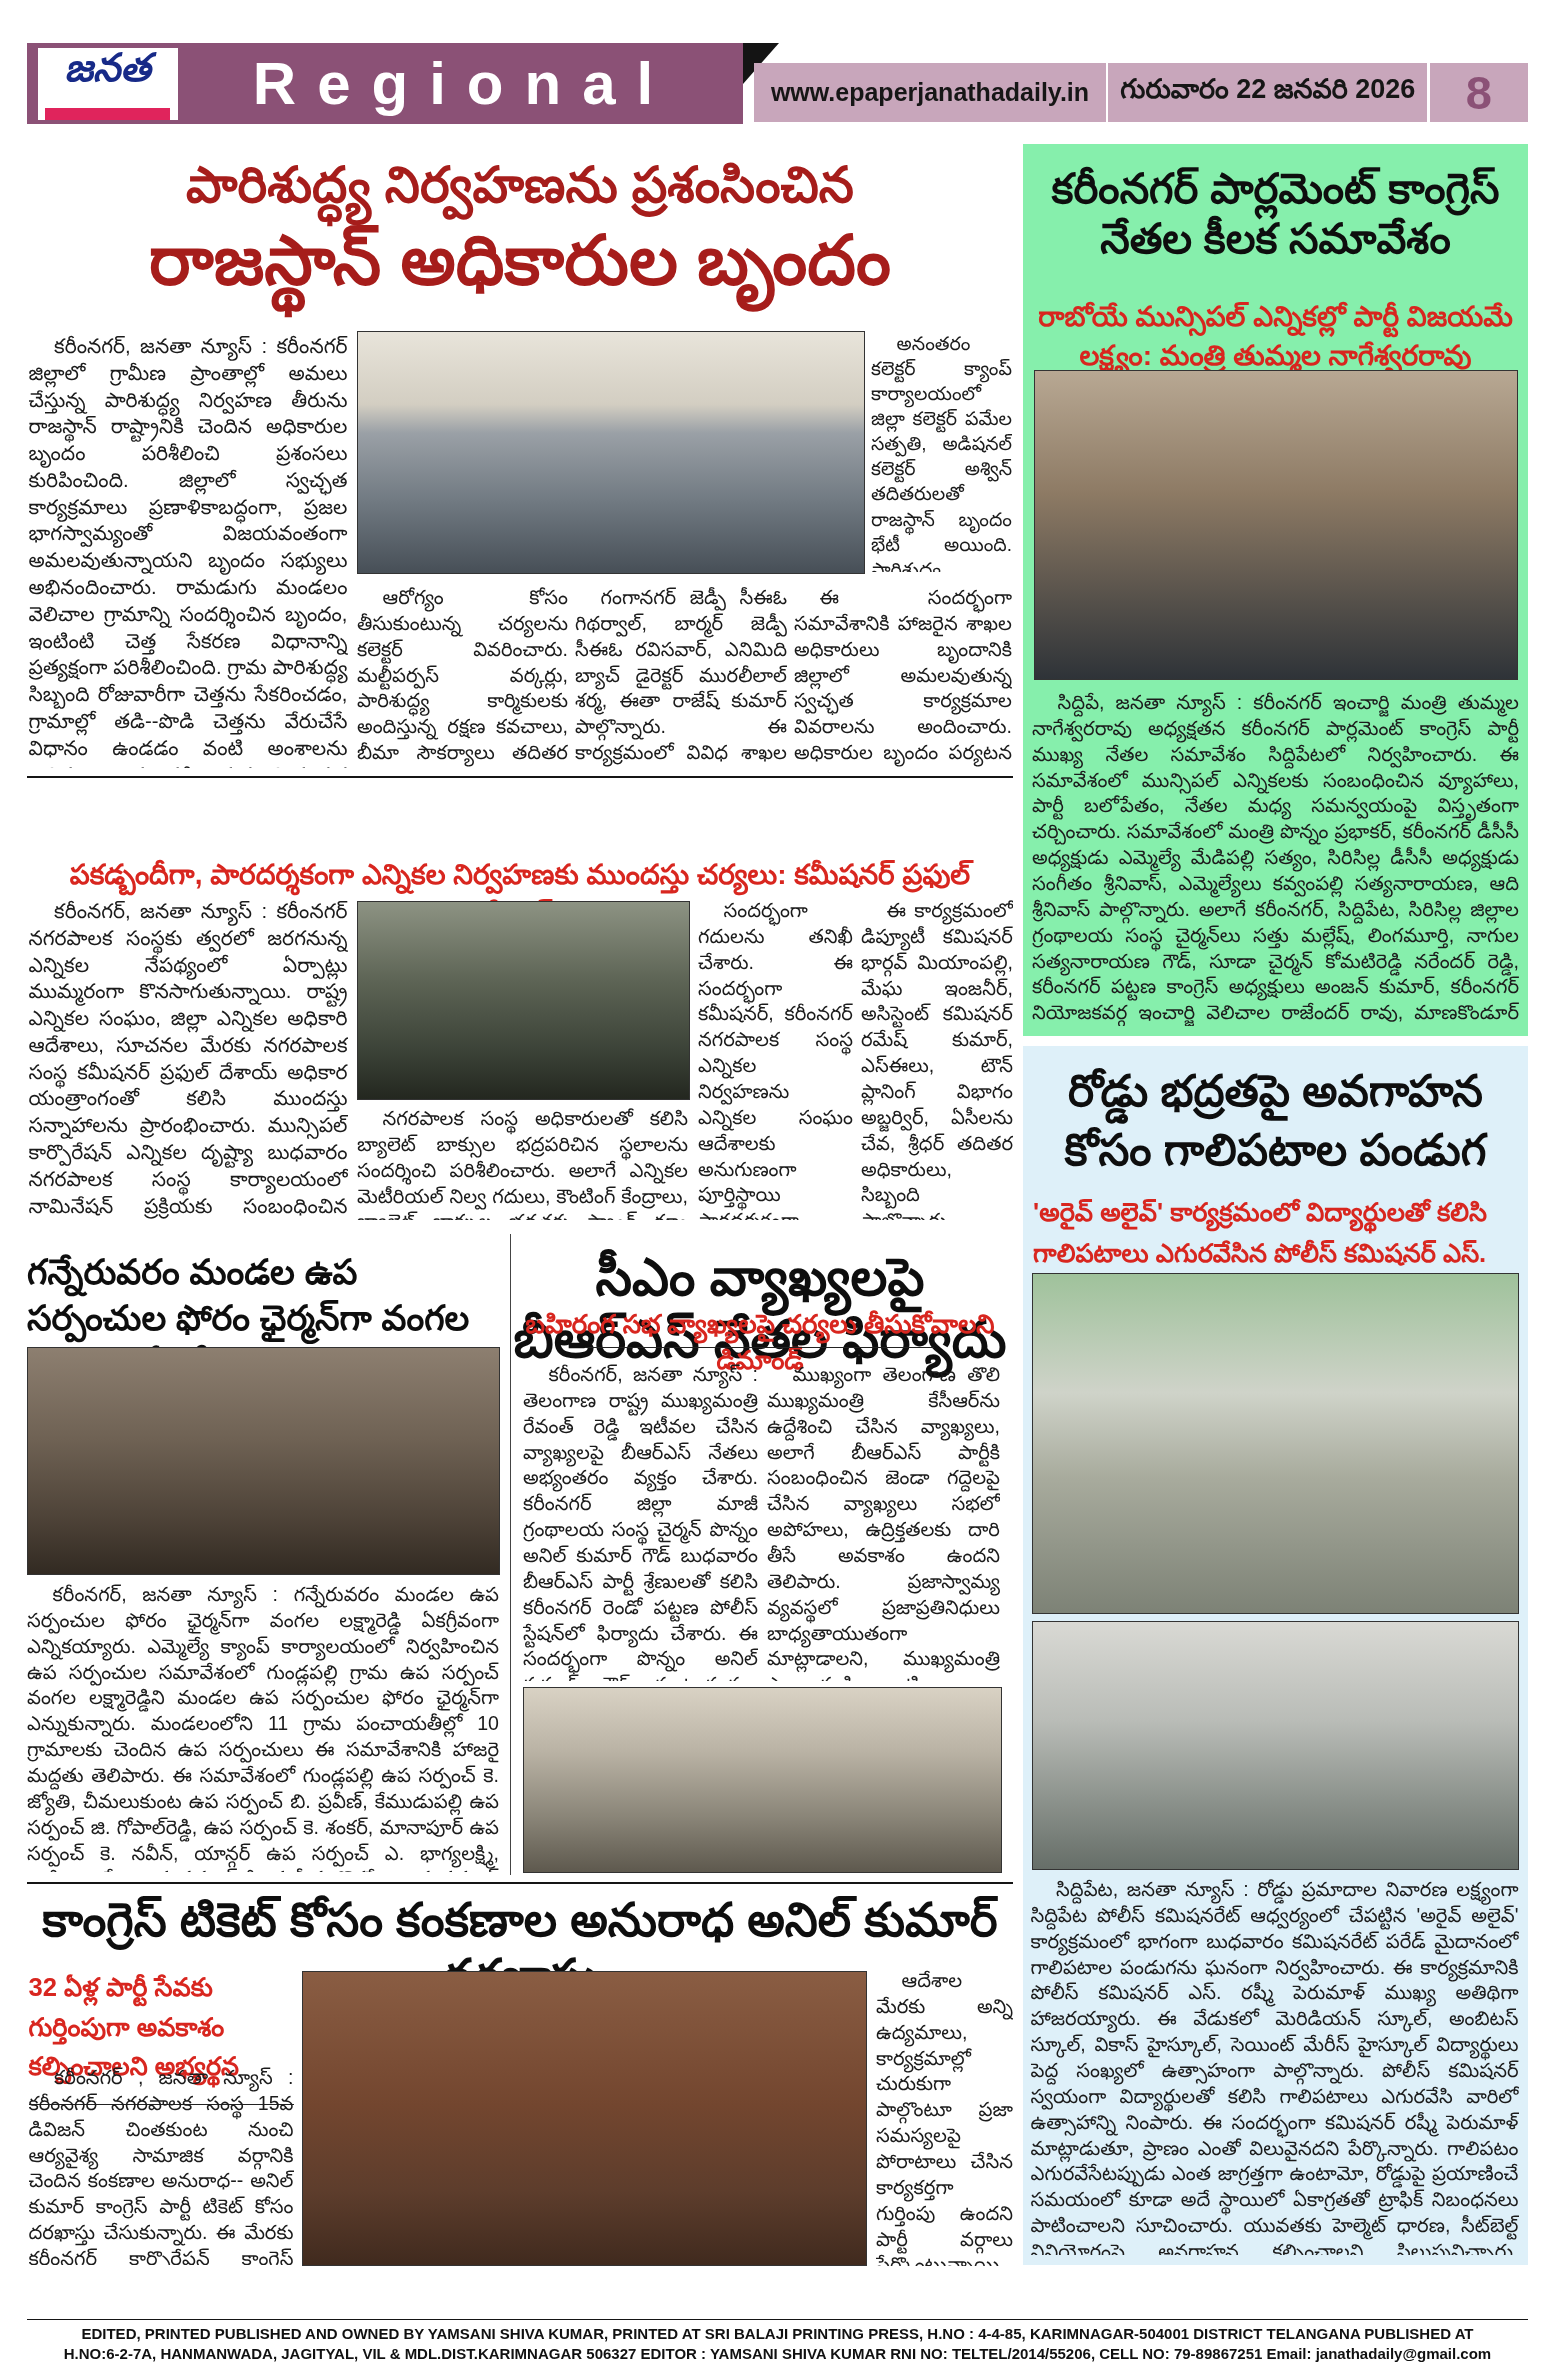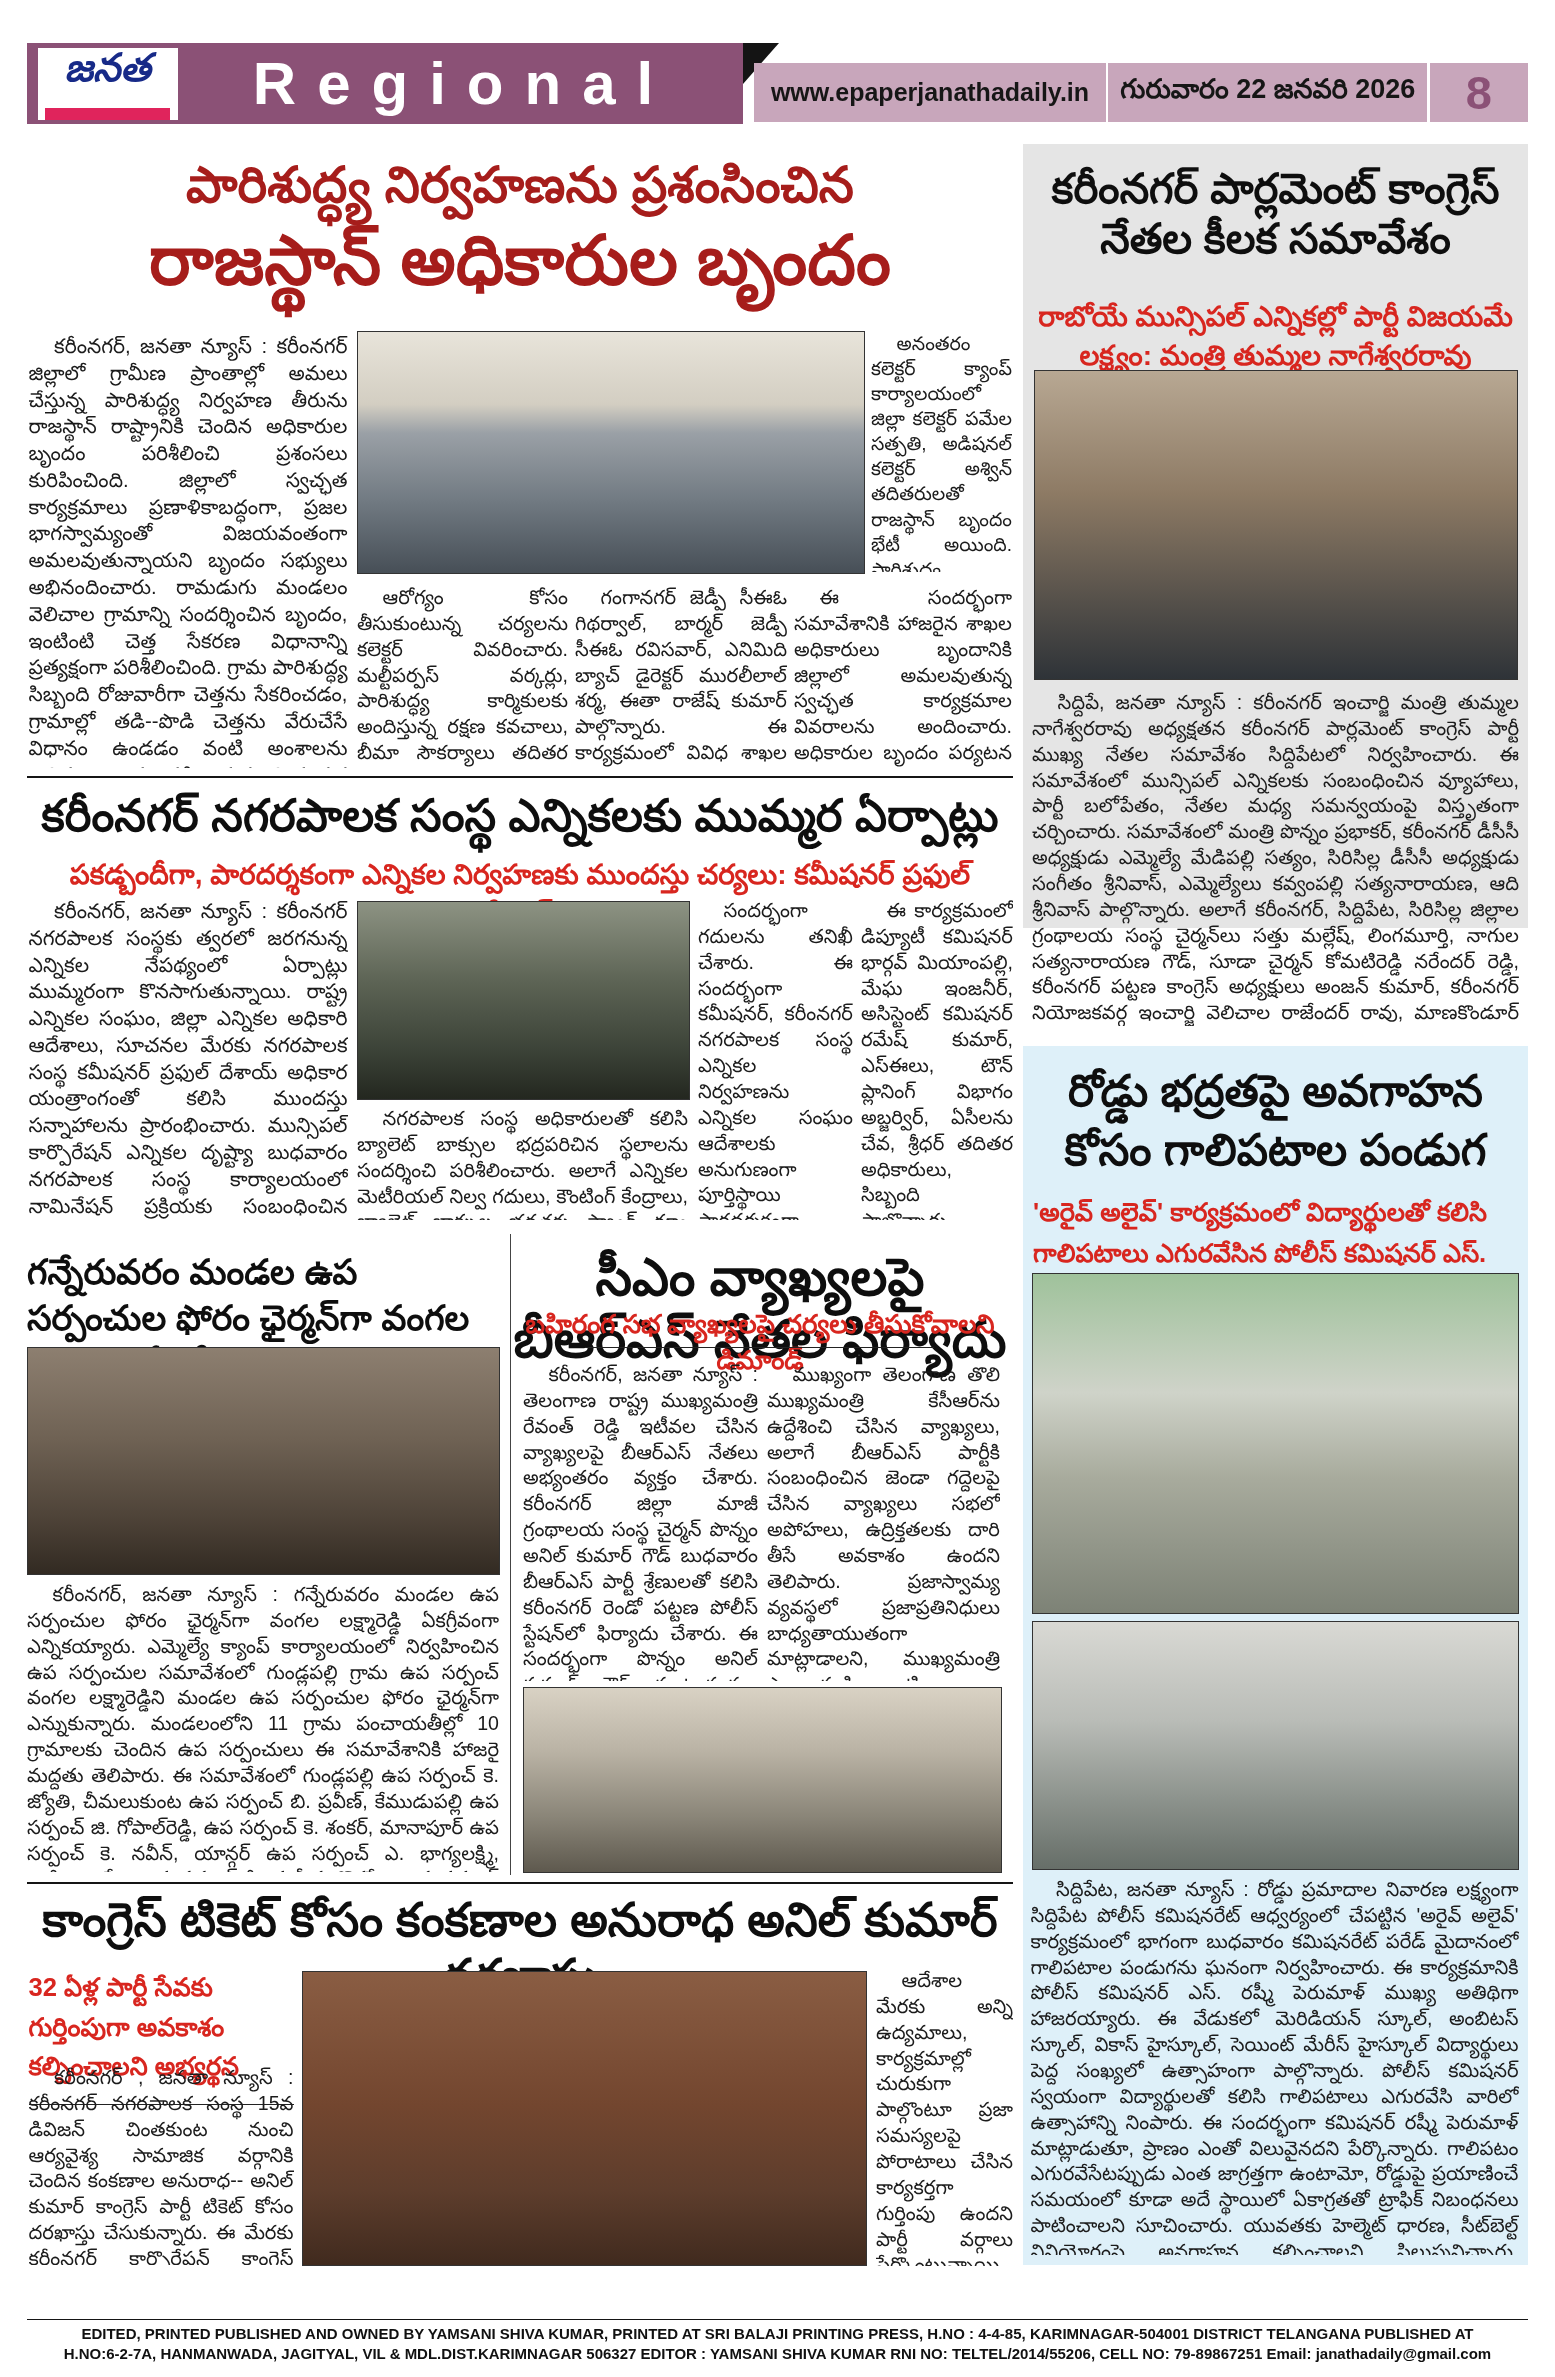--- a/index.html
+++ b/index.html
@@ -70,21 +70,21 @@
   
   #s5{left:27px;top:1882px;width:986px;height:385px;border-top:2.3px solid #151515;}
   .s5-h{position:absolute;top:7.5px;width:100%;font-size:47px;}
   .s5-sub{left:1.5px;top:84px;width:265px;position:absolute;font-size:25.6px;font-weight:bold;color:#D8261F;
           line-height:1.55;text-align:left;border-bottom:1.5px solid #222;padding-bottom:17px;}
   .s5-body{left:1.5px;top:181px;width:265px;height:200px;font-size:19.6px;}
   .s5-photo{left:275px;top:87px;width:563px;height:293px;
      background:linear-gradient(180deg,#8a5d43 0%,#73462f 45%,#5d3d2c 75%,#402a1e 100%);}
   .s5-colR{left:849px;top:84px;width:137px;height:298px;font-size:19.6px;}
   
-  #sa{left:1023px;top:144px;width:505px;height:784px;background:#e5e5e5;}
+  #sa{left:1023px;top:144px;width:505px;height:892px;background:#86efac;}
   .sa-h{position:absolute;top:19.6px;left:3%;width:94%;font-size:42px;}
   .sa-sub{position:absolute;top:153px;left:2%;width:96%;font-size:28px;}
   .sa-photo{left:10.5px;top:226px;width:482px;height:308px;
      background:linear-gradient(180deg,#b8a893 0%,#8d7a64 40%,#55504a 75%,#2e3338 100%);}
   .sa-body{left:9px;top:546px;width:487px;height:336px;font-size:19.6px;}
   #sb{left:1023px;top:1046px;width:505px;height:1219px;background:#DEF0F9;}
   .sb-h{position:absolute;top:15px;left:2%;width:96%;font-size:44px;text-align:center;line-height:1.35;
         color:#0e0e0e;font-weight:bold;}
   .sb-sub{position:absolute;top:146px;left:2%;width:96%;font-size:25.6px;font-weight:bold;color:#D8261F;
         text-align:left;line-height:1.6;}
@@ -124,21 +124,20 @@
     <div class="s1-h2 headline-red">రాజస్థాన్ అధికారుల బృందం</div>
     <div class="col s1-colL">కరీంనగర్, జనతా న్యూస్ : కరీంనగర్ జిల్లాలో గ్రామీణ ప్రాంతాల్లో అమలు చేస్తున్న పారిశుద్ధ్య నిర్వహణ తీరును రాజస్థాన్ రాష్ట్రానికి చెందిన అధికారుల బృందం పరిశీలించి ప్రశంసలు కురిపించింది. జిల్లాలో స్వచ్ఛత కార్యక్రమాలు ప్రణాళికాబద్ధంగా, ప్రజల భాగస్వామ్యంతో విజయవంతంగా అమలవుతున్నాయని బృందం సభ్యులు అభినందించారు. రామడుగు మండలం వెలిచాల గ్రామాన్ని సందర్శించిన బృందం, ఇంటింటి చెత్త సేకరణ విధానాన్ని ప్రత్యక్షంగా పరిశీలించింది. గ్రామ పారిశుద్ధ్య సిబ్బంది రోజువారీగా చెత్తను సేకరించడం, గ్రామాల్లో తడి--పొడి చెత్తను వేరుచేసే విధానం ఉండడం వంటి అంశాలను అభినందించారు. తడి చెత్త నుంచి సంపద తయారీ విధానం, సేకరించిన చెత్తతో తయారుచేసే ఎరువుల వినియోగం వంటి అంశాలను అడిగి తెలుసుకున్నారు.</div>
     <div class="photo s1-photo"></div>
     <div class="col s1-colR">అనంతరం కలెక్టర్ క్యాంప్ కార్యాలయంలో జిల్లా కలెక్టర్ పమేల సత్పతి, అడిషనల్ కలెక్టర్ అశ్విన్ తదితరులతో రాజస్థాన్ బృందం భేటీ అయింది. పారిశుద్ధ్య నిర్వహణ, పారిశుద్ధ్య కార్మికుల సంక్షేమం తదితర అంశాలపై చర్చించారు.</div>
     <div class="col s1-b1">ఆరోగ్యం కోసం తీసుకుంటున్న చర్యలను కలెక్టర్ వివరించారు. మల్టీపర్పస్ వర్కర్లు, పారిశుద్ధ్య కార్మికులకు అందిస్తున్న రక్షణ కవచాలు, బీమా సౌకర్యాలు తదితర అంశాలపై చర్చ జరిగింది. రాజస్థాన్ బృందంలో స్వచ్ఛభారత్ మిషన్ రాజస్థాన్ డైరెక్టర్ సోలంకి తదితరులు ఉన్నారు.</div>
     <div class="col s1-b2">గంగానగర్ జెడ్పీ సీఈఓ గిథర్వాల్, బార్మర్ జెడ్పీ సీఈఓ రవిసవార్, ఎనిమిది బ్యాచ్ డైరెక్టర్ మురలీలాల్ శర్మ, ఈతా రాజేష్ కుమార్ పాల్గొన్నారు. ఈ కార్యక్రమంలో వివిధ శాఖల అధికారులు తదితరులు పాల్గొన్నారు.</div>
     <div class="col s1-b3">ఈ సందర్భంగా సమావేశానికి హాజరైన శాఖల అధికారులు బృందానికి జిల్లాలో అమలవుతున్న స్వచ్ఛత కార్యక్రమాల వివరాలను అందించారు. అధికారుల బృందం పర్యటన విజయవంతమైందని తెలిపారు.</div>
   </div>
 
   <div id="s2" class="abs">
-    <div class="s2-h headline-blk">కరీంనగర్ నగరపాలక సంస్థ ఎన్నికలకు ముమ్మర ఏర్పాట్లు</div>
     <div class="s2-sub subhead-red">పకడ్బందీగా, పారదర్శకంగా ఎన్నికల నిర్వహణకు ముందస్తు చర్యలు: కమీషనర్ ప్రఫుల్ దేశాయ్</div>
     <div class="col s2-c1">కరీంనగర్, జనతా న్యూస్ : కరీంనగర్ నగరపాలక సంస్థకు త్వరలో జరగనున్న ఎన్నికల నేపథ్యంలో ఏర్పాట్లు ముమ్మరంగా కొనసాగుతున్నాయి. రాష్ట్ర ఎన్నికల సంఘం, జిల్లా ఎన్నికల అధికారి ఆదేశాలు, సూచనల మేరకు నగరపాలక సంస్థ కమీషనర్ ప్రఫుల్ దేశాయ్ అధికార యంత్రాంగంతో కలిసి ముందస్తు సన్నాహాలను ప్రారంభించారు. మున్సిపల్ కార్పొరేషన్ ఎన్నికల దృష్ట్యా బుధవారం నగరపాలక సంస్థ కార్యాలయంలో నామినేషన్ ప్రక్రియకు సంబంధించిన రిటర్నింగ్ అధికారుల గదుల కేటాయింపునకు రెండు కార్యాలయ భవనాలను కమీషనర్ సందర్శించారు. అధికారులతో కలిసి పలు గదుల సౌకర్యాలను పరిశీలించారు. నామినేషన్లకు ఉపయోగపడే గదుల ఎంపిక, మసక సౌకర్యాలు, సీసీ కెమెరాల ఏర్పాటు అంశాలపై సూచనలు ఇచ్చారు. అనంతరం పంచాయతీ అధికారి.</div>
     <div class="photo s2-photo"></div>
     <div class="col s2-under">నగరపాలక సంస్థ అధికారులతో కలిసి బ్యాలెట్ బాక్సుల భద్రపరిచిన స్థలాలను సందర్శించి పరిశీలించారు. అలాగే ఎన్నికల మెటీరియల్ నిల్వ గదులు, కౌంటింగ్ కేంద్రాలు, బ్యాలెట్ బాక్సుల భద్రతకు స్ట్రాంగ్ రూం ఏర్పాట్ల గురించి ప్రభుత్వ వర్గీ అధికారులతో చర్చించారు.</div>
     <div class="col s2-c3">సందర్భంగా గదులను తనిఖీ చేశారు. ఈ సందర్భంగా కమీషనర్, కరీంనగర్ నగరపాలక సంస్థ ఎన్నికల నిర్వహణను ఎన్నికల సంఘం ఆదేశాలకు అనుగుణంగా పూర్తిస్థాయి పారదర్శకంగా, పకడ్బందీగా నిర్వహించేందుకు సిద్ధమవుతున్నట్లు తెలిపారు. నామినేషన్ ప్రక్రియ నుంచి కౌంటింగ్ వరకు ఎలాంటి లోటుపాట్లు తలెత్తకుండా పూర్తి స్థాయి భద్రత, నిఘా నేత్రాల పర్యవేక్షణతో ఎన్నికలు చేయనున్నట్లు చెప్పారు. ప్రతి పోలింగ్ కేంద్రం వద్ద వెబ్ కాస్టింగ్, మైక్రో అబ్జర్వర్ల పర్యవేక్షణతో ఏర్పాట్లు చేయనున్నారు.</div>
     <div class="col s2-c4">ఈ కార్యక్రమంలో డిప్యూటీ కమిషనర్ భార్గవ్ మియాంపల్లి, మేఘ ఇంజనీర్, అసిస్టెంట్ కమిషనర్ రమేష్ కుమార్, ఎస్ఈలు, టౌన్ ప్లానింగ్ విభాగం అబ్జర్విర్, ఏసీలను చేవ, శ్రీధర్ తదితర అధికారులు, సిబ్బంది పాల్గొన్నారు. ఎన్నికల ఏర్పాట్లను ఎప్పటికప్పుడు సమీక్షిస్తామని కమీషనర్ ప్రఫుల్ దేశాయ్ వెల్లడించారు.</div>
   </div>
 
   <div id="s3" class="abs">
     <div class="s3-h">గన్నేరువరం మండల ఉప సర్పంచుల ఫోరం ఛైర్మన్‌గా వంగల లక్ష్మారెడ్డి ఏకగ్రీవ ఎన్నిక</div>

